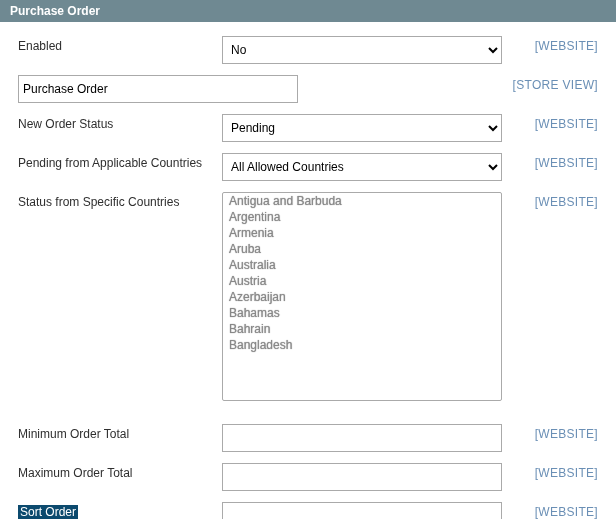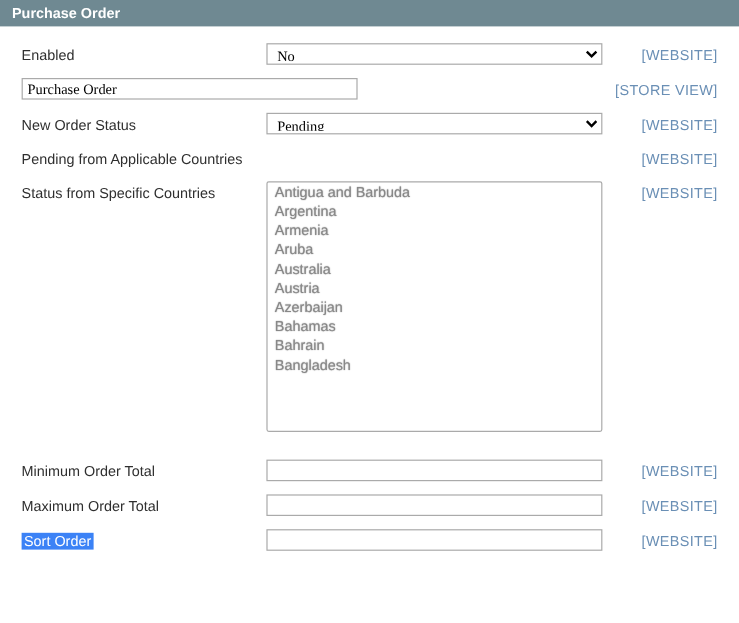--- a/index.html
+++ b/index.html
@@ -1,25 +1,25 @@
 <!DOCTYPE html>
 <html><head>
 <meta charset="utf-8">
 <style>
   * { box-sizing: border-box; margin: 0; padding: 0; }
   body { font-family: Arial, Helvetica, sans-serif; font-size: 12px; color: #2f2f2f; background: #fff; width: 616px; }
   .section-header { background: #6f8992; color: #fff; font-weight: bold; padding: 4px 10px; font-size: 12px; }
   .form-body { padding: 14px 18px 22px 18px; }
   .row { display: flex; align-items: flex-start; margin-bottom: 11px; }
   .row-label { width: 204px; flex-shrink: 0; padding-top: 3px; font-size: 12px; color: #2f2f2f; }
-  .row-label.highlight { background: #3b82f6; color: #fff; display: inline-block; padding: 0 2px; width: auto; }
+  .row-label.highlight { background: #0c4a6e; color: #fff; display: inline-block; padding: 0 2px; width: auto; }
   .row-label-wrap { width: 204px; flex-shrink: 0; padding-top: 3px; }
   .row-input { width: 280px; flex-shrink: 0; }
   .row-scope { flex: 1; text-align: right; padding-top: 3px; font-size: 12px; color: #6a8fb5; letter-spacing: 0.3px; white-space: nowrap; }
-  select, input[type="text"] { width: 100%; font-family: Liberation Serif, serif; font-size: 12px; padding: 2px 4px; border: 1px solid #aaa; height: 18px; background: #fff; }
+  select, input[type="text"] { width: 100%; font-family: Liberation Sans, sans-serif; font-size: 12px; padding: 2px 4px; border: 1px solid #aaa; height: 28px; background: #fff; }
   select.multi { height: 209px; padding: 0; overflow-y: scroll; line-height: 1.75; color: #888; font-family: Arial, sans-serif; }
   select.multi option { padding: 1px 6px; text-shadow: 0 0 1px #aaa, 0 0 1px #ccc; }
   .gap { height: 12px; }
 </style>
 </head>
 <body>
 
 <div class="section-header">
   <span>Purchase Order</span>
 </div>
@@ -48,20 +48,25 @@
     <div class="row-input">
       <select>
         <option>Pending</option>
       </select>
     </div>
     <div class="row-scope">[WEBSITE]</div>
   </div>
 
   <div class="row">
     <div class="row-label">Pending from Applicable Countries</div>
+    <div class="row-input">
+      <select>
+        <option>All Allowed Countries</option>
+      </select>
+    </div>
     <div class="row-scope">[WEBSITE]</div>
   </div>
 
   <div class="row">
     <div class="row-label">Status from Specific Countries</div>
     <div class="row-input">
       <select multiple="" class="multi" size="10" id="specific-countries">
           <option>Antigua and Barbuda</option>
           <option>Argentina</option>
           <option>Armenia</option>

